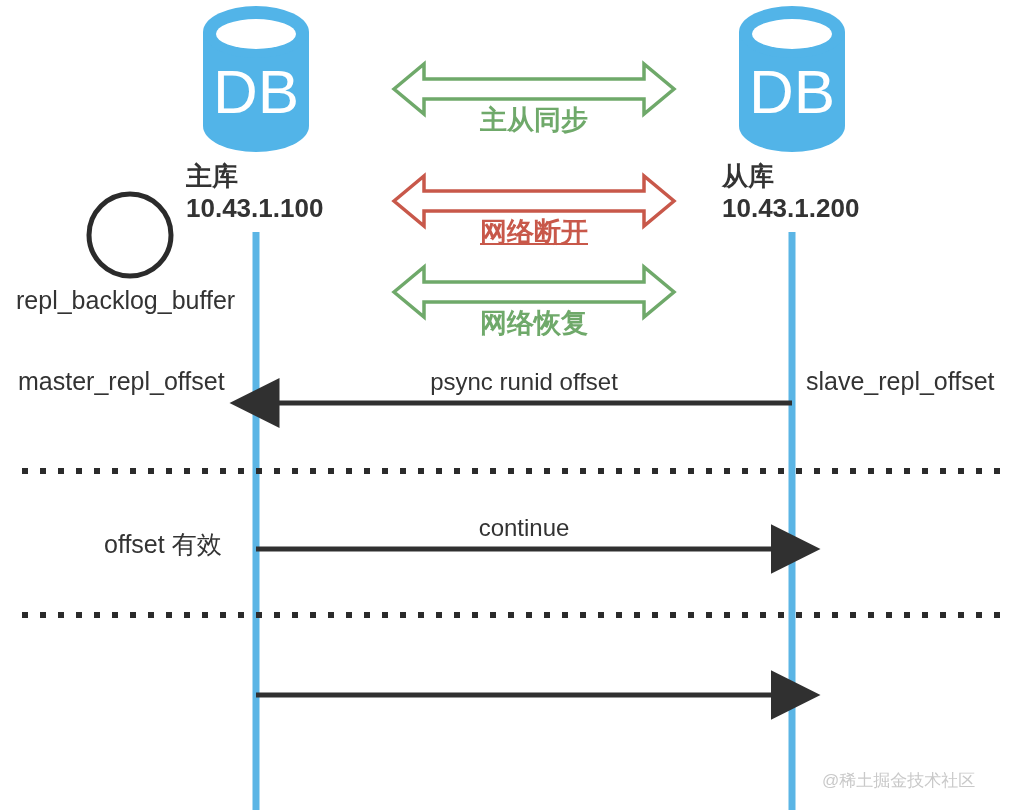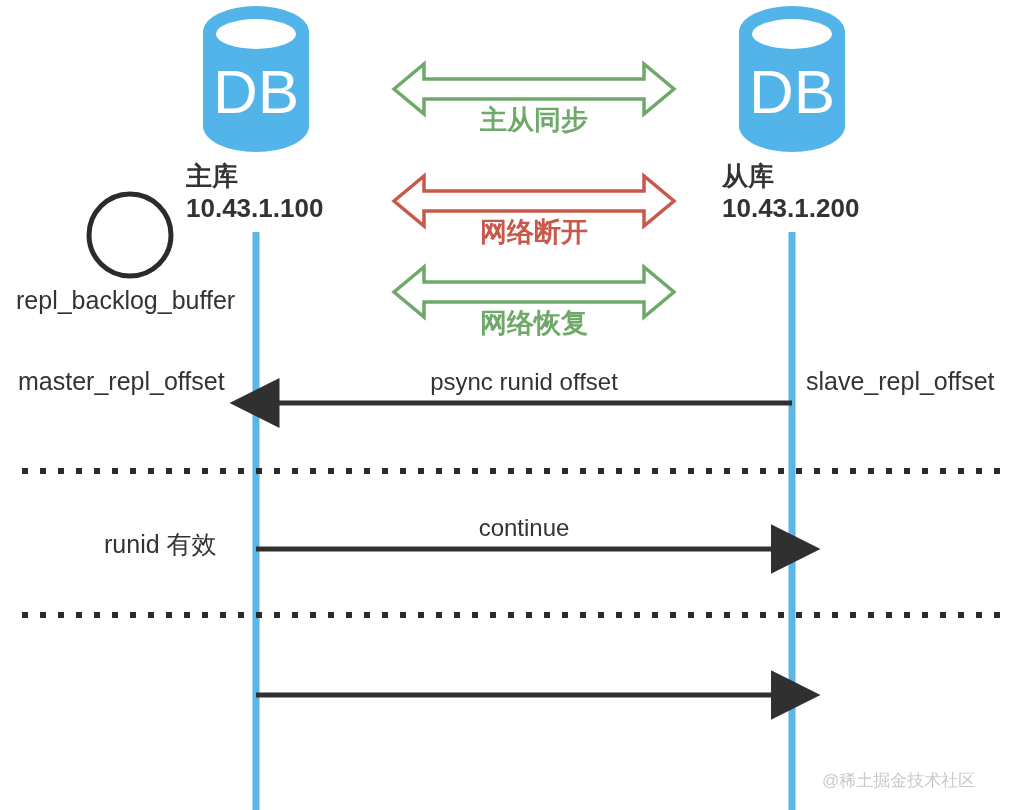--- a/index.html
+++ b/index.html
@@ -121,27 +121,27 @@
 
   <div class="lbl lbl-db" style="left:186px; top:162px; width:140px;">主库</div>
   <div class="lbl lbl-db" style="left:186px; top:194px; width:140px;">10.43.1.100</div>
 
   <div class="lbl lbl-db" style="left:722px; top:162px; width:140px;">从库</div>
   <div class="lbl lbl-db" style="left:722px; top:194px; width:140px;">10.43.1.200</div>
 
   <div class="lbl lbl-mono" style="left:8px; top:286px;margin-left:8px;">repl_backlog_buffer</div>
 
   <div class="lbl lbl-arrowlabel-green" style="left:394px; top:105px; width:280px; text-align:center;">主从同步</div>
-  <div class="lbl lbl-arrowlabel-red" style="left:394px; top:217px; width:280px; text-align:center;">网络断开</div>
+  <div class="lbl lbl-arrowlabel-red" style="left:394px; top:217px; width:280px; text-align:center;text-decoration:underline;">网络断开</div>
   <div class="lbl lbl-arrowlabel-green" style="left:394px; top:308px; width:280px; text-align:center;">网络恢复</div>
 
   <div class="lbl lbl-mono" style="left:18px; top:367px;">master_repl_offset</div>
   <div class="lbl lbl-mono" style="left:806px; top:367px;">slave_repl_offset</div>
 
   <div class="lbl lbl-msg" style="left:284px; top:368px; width:480px; text-align:center;">psync runid offset</div>
 
-  <div class="lbl lbl-cn" style="left:104px; top:530px;">runid 有效</div>
+  <div class="lbl lbl-cn" style="left:104px; top:530px;">offset 有效</div>
   <div class="lbl lbl-msg" style="left:284px; top:514px; width:480px; text-align:center;">continue</div>
 
 
   <div class="lbl lbl-watermark" style="left:822px; top:771px;">@稀土掘金技术社区</div>
 
 </div>
 
 </body></html>

